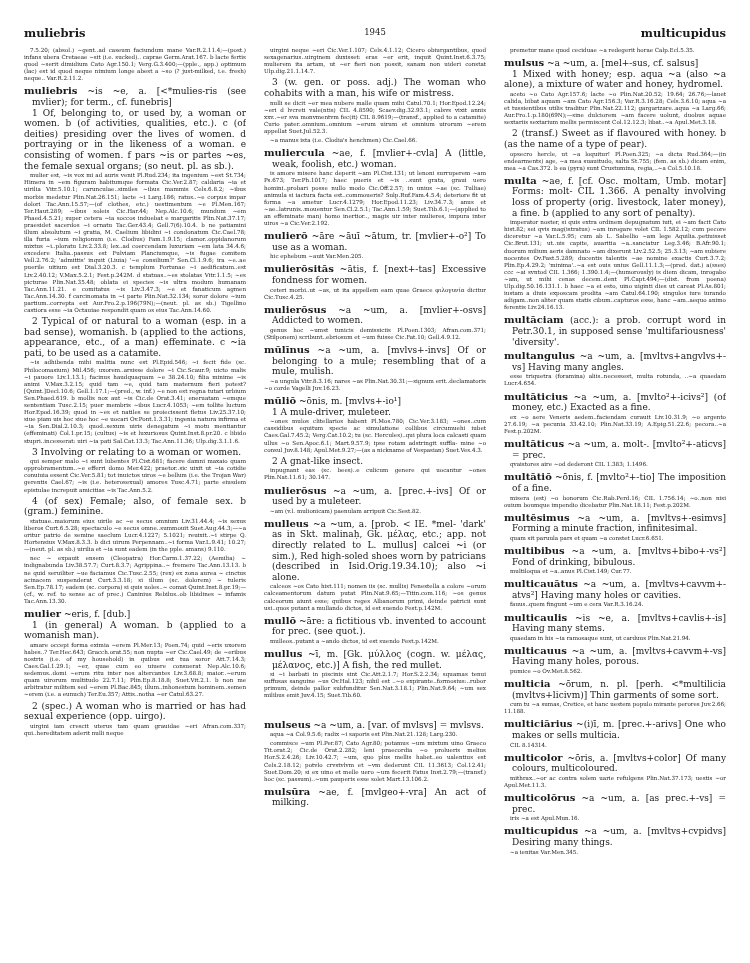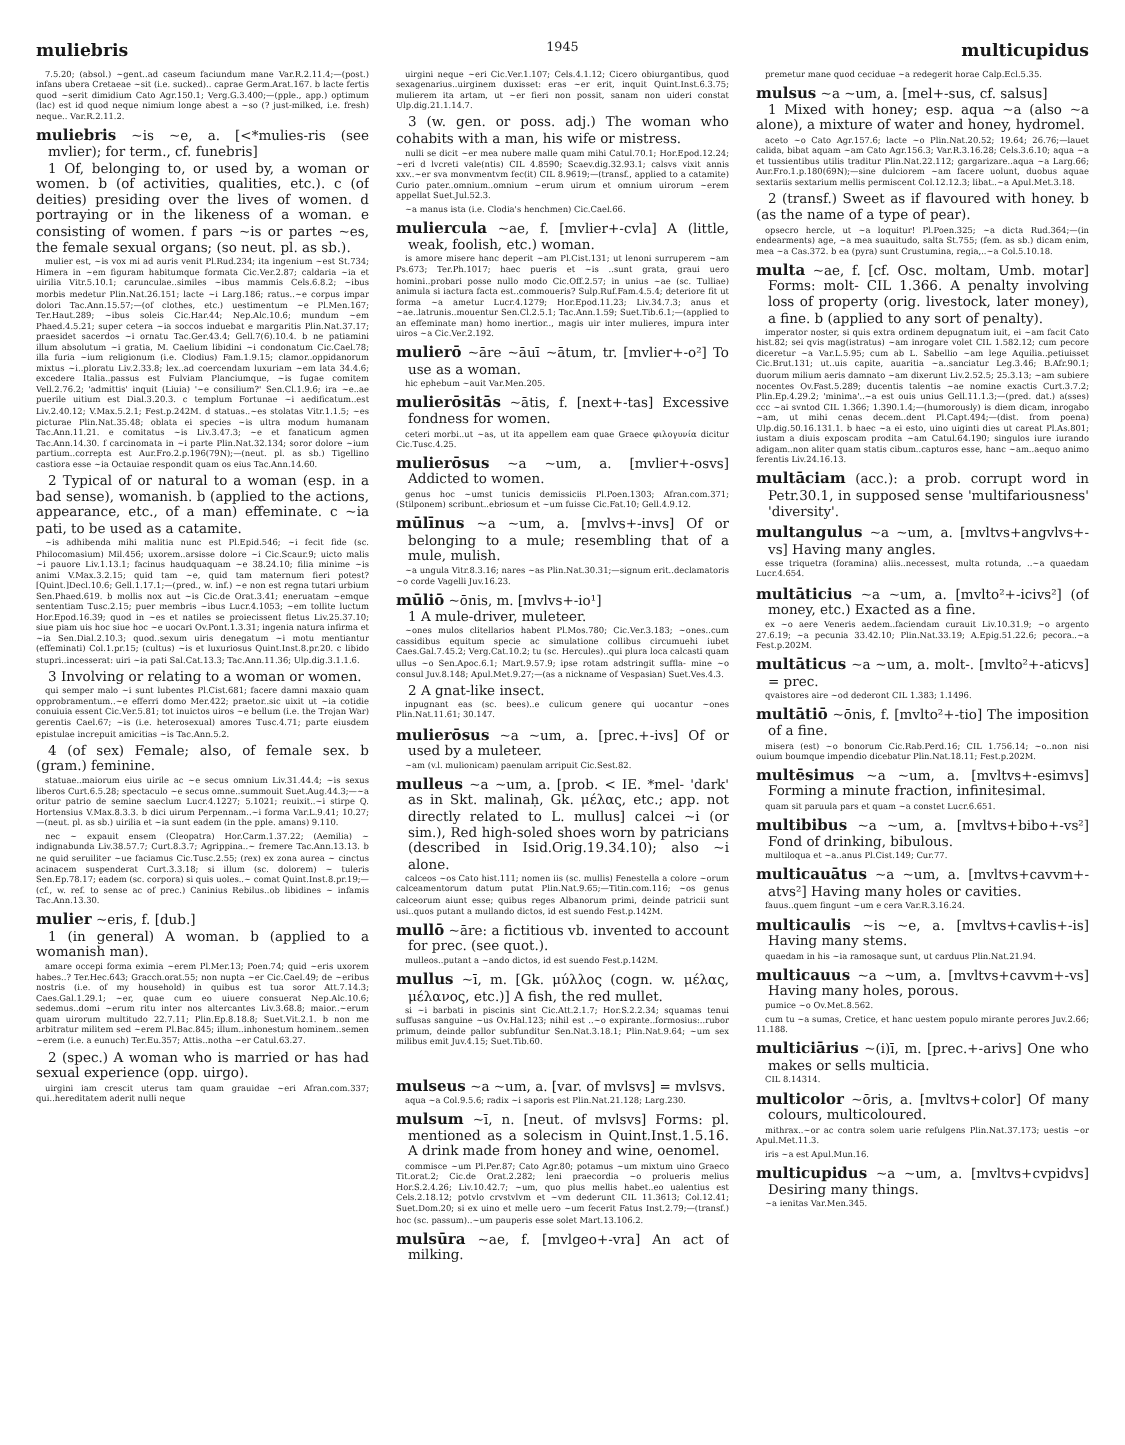--- a/index.html
+++ b/index.html
@@ -69,21 +69,20 @@
       <div class="def hanging entry-head" style="margin-top: 4px;"><span class="lemma">mulierōsus</span> <span>~a ~um, a. [prec.+-ivs] Of or used by a muleteer.</span></div>
       <div class="cit">~am (v.l. mulionicam) paenulam arripuit Cic.Sest.82.</div>
       <div class="def hanging entry-head" style="margin-top: 4px;"><span class="lemma">mulleus</span> <span>~a ~um, a. [prob. &lt; IE. *mel- 'dark' as in Skt. malinaḥ, Gk. μέλας, etc.; app. not directly related to L. mullus] calcei ~i (or sim.), Red high-soled shoes worn by patricians (described in Isid.Orig.19.34.10); also ~i alone.</span></div>
       <div class="cit">calceos ~os Cato hist.111; nomen iis (sc. mullis) Fenestella a colore ~orum calceamentorum datum putat Plin.Nat.9.65;—Titin.com.116; ~os genus calceorum aiunt esse; quibus reges Albanorum primi, deinde patricii sunt usi..quos putant a mullando dictos, id est suendo Fest.p.142M.</div>
       <div class="def hanging entry-head" style="margin-top: 4px;"><span class="lemma">mullō</span> <span>~āre: a fictitious vb. invented to account for prec. (see quot.).</span></div>
       <div class="cit">mulleos..putant a ~ando dictos, id est suendo Fest.p.142M.</div>
       <div class="def hanging entry-head" style="margin-top: 4px;"><span class="lemma">mullus</span> <span>~ī, m. [Gk. μύλλος (cogn. w. μέλας, μέλανος, etc.)] A fish, the red mullet.</span></div>
       <div class="cit">si ~i barbati in piscinis sint Cic.Att.2.1.7; Hor.S.2.2.34; squamas tenui suffusas sanguine ~us Ov.Hal.123; nihil est ..~o expirante..formosius:..rubor primum, deinde pallor subfunditur Sen.Nat.3.18.1; Plin.Nat.9.64; ~um sex milibus emit Juv.4.15; Suet.Tib.60.</div>
       <div class="def hanging entry-head" style="margin-top: 20px;"><span class="lemma">mulseus</span> <span>~a ~um, a. [var. of mvlsvs] = mvlsvs.</span></div>
       <div class="cit">aqua ~a Col.9.5.6; radix ~i saporis est Plin.Nat.21.128; Larg.230.</div>
-      <div class="def hanging entry-head" style="margin-top: 4px;"><span class="lemma">mulsum</span> <span>~ī, n. [neut. of mvlsvs] Forms: pl. mentioned as a solecism in Quint.Inst.1.5.16. A drink made from honey and wine, oenomel.</span></div>
       <div class="cit">commisce ~um Pl.Per.87; Cato Agr.80; potamus ~um mixtum uino Graeco Tit.orat.2; Cic.de Orat.2.282; leni praecordia ~o prolueris melius Hor.S.2.4.26; Liv.10.42.7; ~um, quo plus mellis habet..eo ualentius est Cels.2.18.12; potvlo crvstvlvm et ~vm dederunt CIL 11.3613; Col.12.41; Suet.Dom.20; si ex uino et melle uero ~um fecerit Fatus Inst.2.79;—(transf.) hoc (sc. passum)..~um pauperis esse solet Mart.13.106.2.</div>
       <div class="def hanging entry-head" style="margin-top: 4px;"><span class="lemma">mulsūra</span> <span>~ae, f. [mvlgeo+-vra] An act of milking.</span></div>
     </div>
   <div class="col c3">
       <div class="cit">premetur mane quod ceciduae ~a redegerit horae Calp.Ecl.5.35.</div>
       <div class="def hanging entry-head" style="margin-top: 4px;"><span class="lemma">mulsus</span> <span>~a ~um, a. [mel+-sus, cf. salsus]</span></div>
       <div class="def sense">1 Mixed with honey; esp. aqua ~a (also ~a alone), a mixture of water and honey, hydromel.</div>
       <div class="cit">aceto ~o Cato Agr.157.6; lacte ~o Plin.Nat.20.52; 19.64; 26.76;—lauet calida, bibat aquam ~am Cato Agr.156.3; Var.R.3.16.28; Cels.3.6.10; aqua ~a et tussientibus utilis traditur Plin.Nat.22.112; gargarizare..aqua ~a Larg.66; Aur.Fro.1.p.180(69N);—sine dulciorem ~am facere uolunt, duobus aquae sextariis sextarium mellis permiscent Col.12.12.3; libat..~a Apul.Met.3.18.</div>
       <div class="def sense">2 (transf.) Sweet as if flavoured with honey. b (as the name of a type of pear).</div>
       <div class="cit">opsecro hercle, ut ~a loquitur! Pl.Poen.325; ~a dicta Rud.364;—(in endearments) age, ~a mea suauitudo, salta St.755; (fem. as sb.) dicam enim, mea ~a Cas.372.  b ea (pyra) sunt Crustumina, regia,..~a Col.5.10.18.</div>
@@ -101,22 +100,24 @@
       <div class="def hanging entry-head" style="margin-top: 4px;"><span class="lemma">multēsimus</span> <span>~a ~um, a. [mvltvs+-esimvs] Forming a minute fraction, infinitesimal.</span></div>
       <div class="cit">quam sit paruula pars et quam ~a constet Lucr.6.651.</div>
       <div class="def hanging entry-head" style="margin-top: 4px;"><span class="lemma">multibibus</span> <span>~a ~um, a. [mvltvs+bibo+-vs²] Fond of drinking, bibulous.</span></div>
       <div class="cit">multiloqua et ~a..anus Pl.Cist.149; Cur.77.</div>
       <div class="def hanging entry-head" style="margin-top: 4px;"><span class="lemma">multicauātus</span> <span>~a ~um, a. [mvltvs+cavvm+-atvs²] Having many holes or cavities.</span></div>
       <div class="cit">fauus..quem fingunt ~um e cera Var.R.3.16.24.</div>
       <div class="def hanging entry-head" style="margin-top: 4px;"><span class="lemma">multicaulis</span> <span>~is ~e, a. [mvltvs+cavlis+-is] Having many stems.</span></div>
       <div class="cit">quaedam in his ~ia ramosaque sunt, ut carduus Plin.Nat.21.94.</div>
       <div class="def hanging entry-head" style="margin-top: 4px;"><span class="lemma">multicauus</span> <span>~a ~um, a. [mvltvs+cavvm+-vs] Having many holes, porous.</span></div>
       <div class="cit">pumice ~o Ov.Met.8.562.</div>
+      <div class="def hanging entry-head" style="margin-top: 4px;"><span class="lemma">multicia</span> <span>~ōrum, n. pl. [perh. &lt;*multilicia (mvltvs+licivm)] Thin garments of some sort.</span></div>
       <div class="cit">cum tu ~a sumas, Cretice, et hanc uestem populo mirante perores Juv.2.66; 11.188.</div>
       <div class="def hanging entry-head" style="margin-top: 4px;"><span class="lemma">multiciārius</span> <span>~(i)ī, m. [prec.+-arivs] One who makes or sells multicia.</span></div>
       <div class="cit">CIL 8.14314.</div>
       <div class="def hanging entry-head" style="margin-top: 4px;"><span class="lemma">multicolor</span> <span>~ōris, a. [mvltvs+color] Of many colours, multicoloured.</span></div>
       <div class="cit">mithrax..~or ac contra solem uarie refulgens Plin.Nat.37.173; uestis ~or Apul.Met.11.3.</div>
+      <div class="def hanging entry-head" style="margin-top: 4px;"><span class="lemma">multicolōrus</span> <span>~a ~um, a. [as prec.+-vs] = prec.</span></div>
       <div class="cit">iris ~a est Apul.Mun.16.</div>
       <div class="def hanging entry-head" style="margin-top: 4px;"><span class="lemma">multicupidus</span> <span>~a ~um, a. [mvltvs+cvpidvs] Desiring many things.</span></div>
       <div class="cit">~a ienitas Var.Men.345.</div>
     </div>
 </div>
 
 </body></html>

